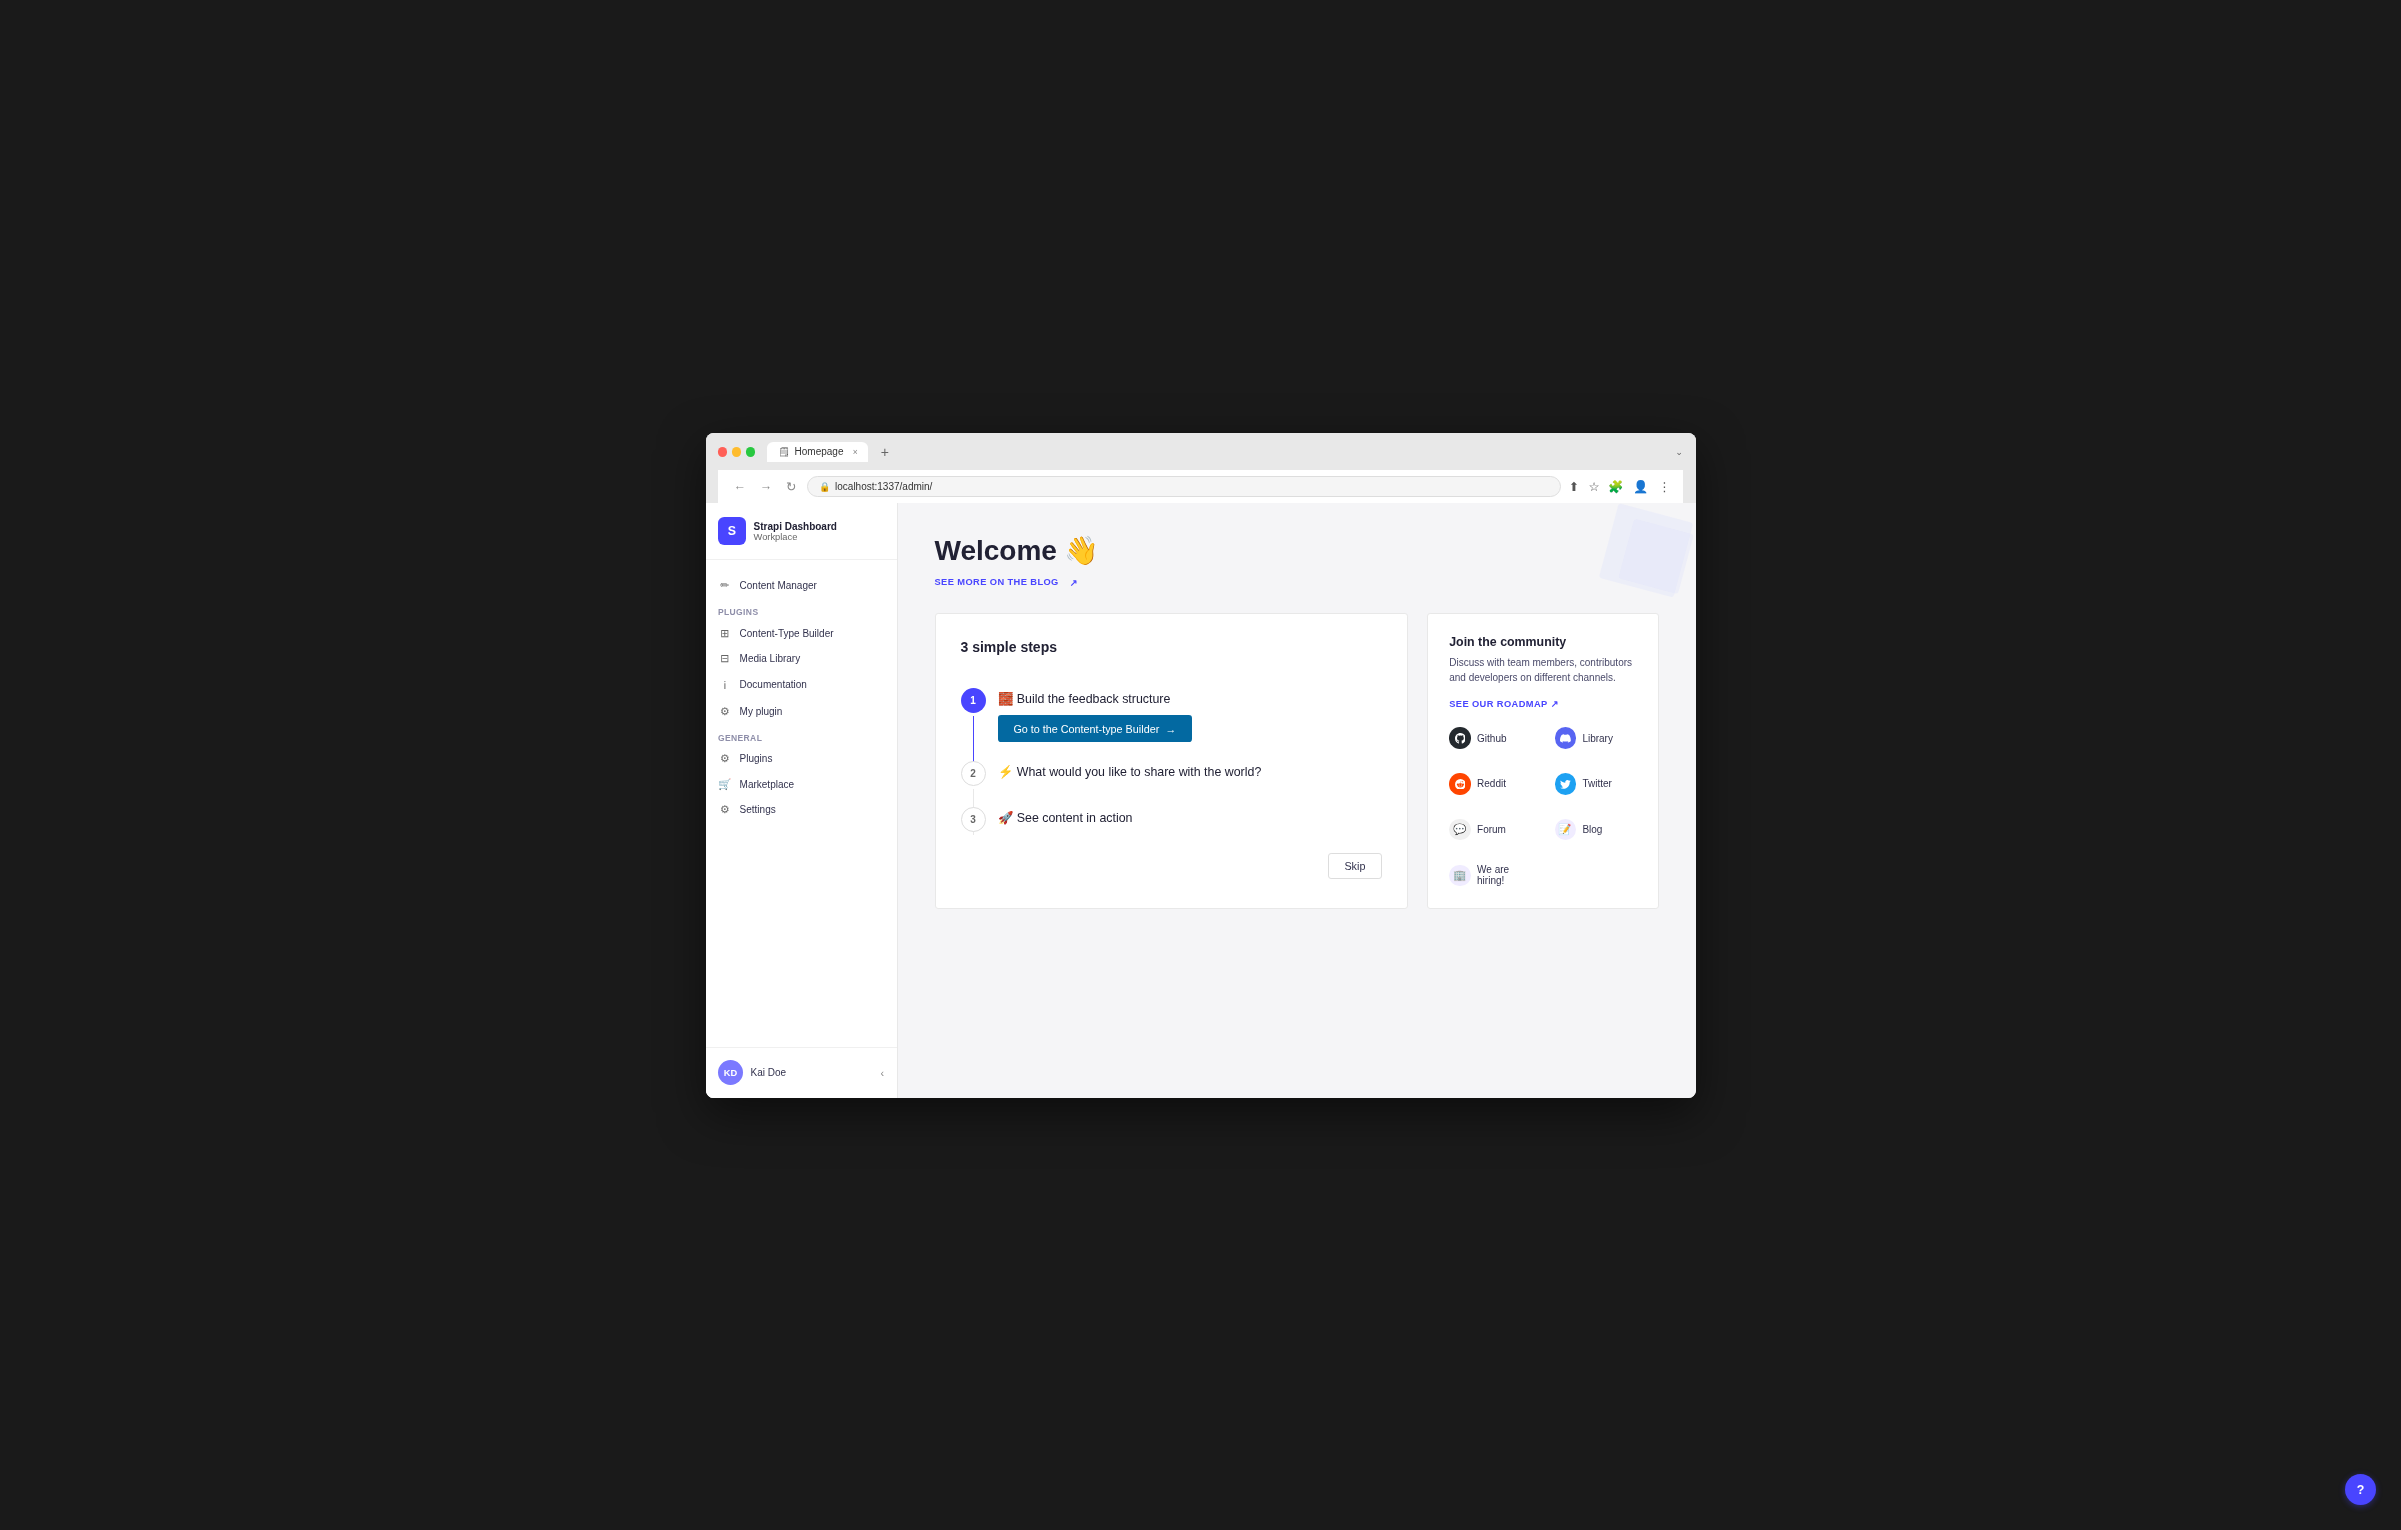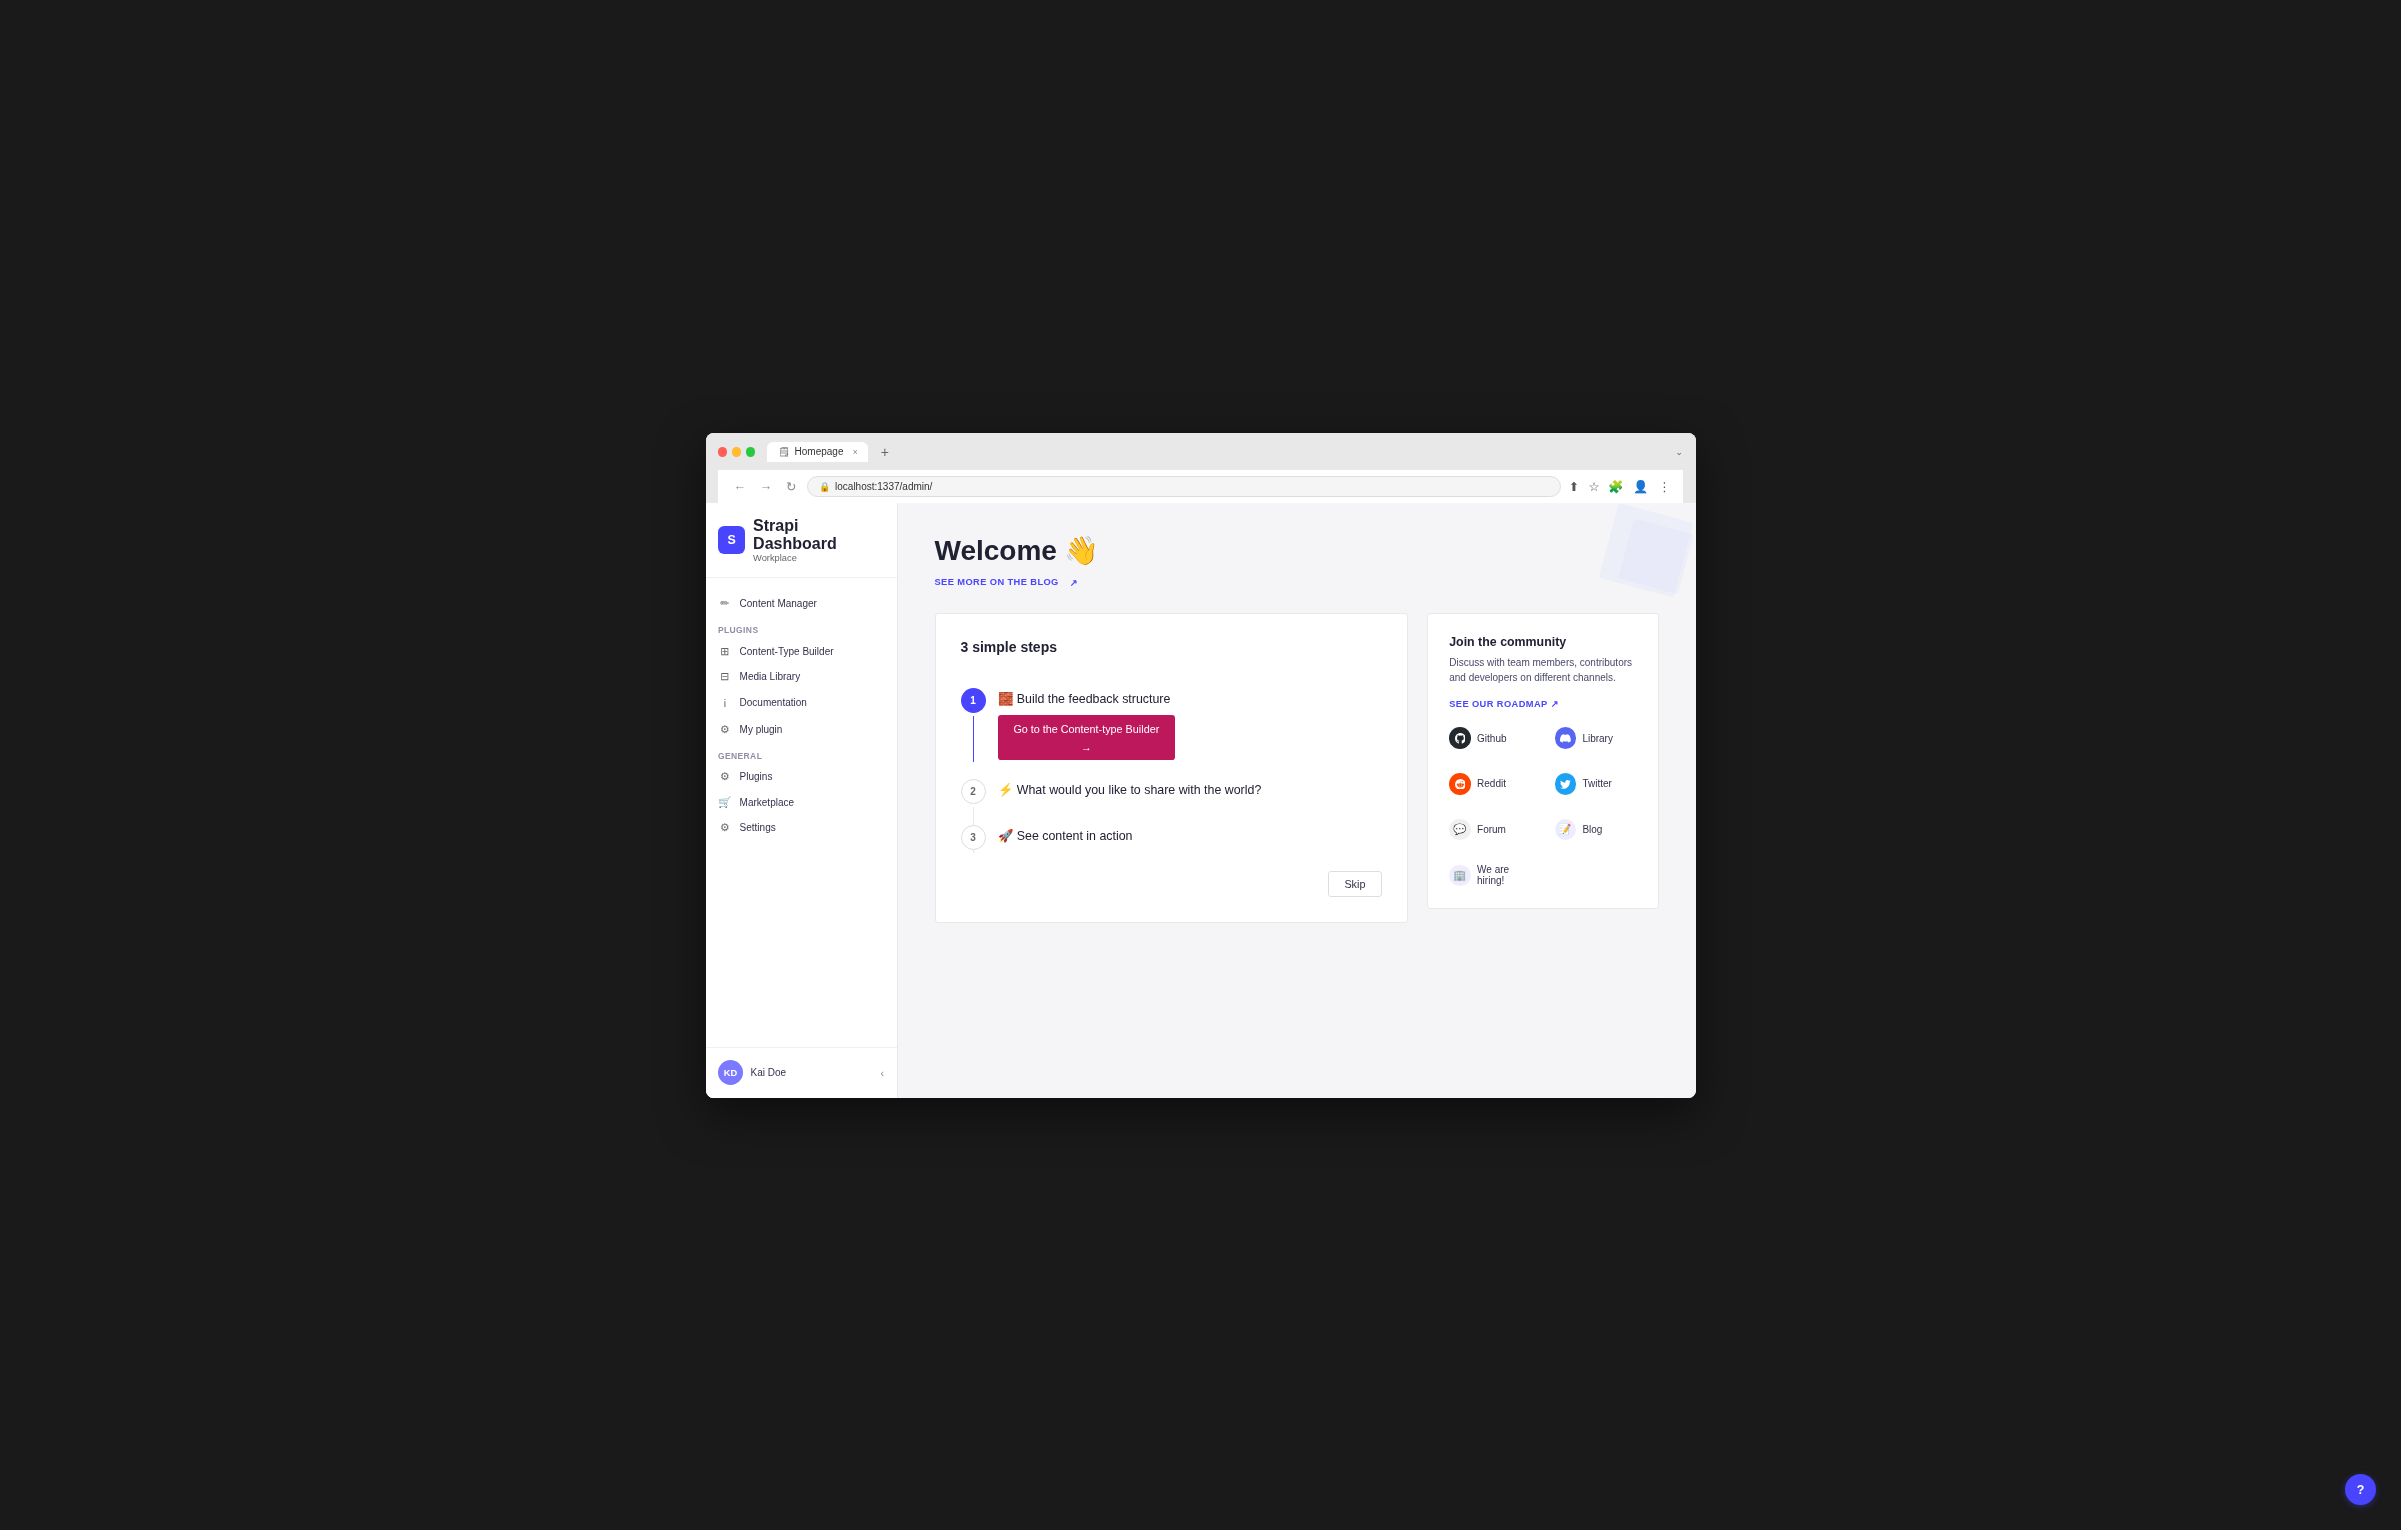--- a/index.html
+++ b/index.html
@@ -146,21 +146,21 @@
       background: #4945ff;
       border-radius: 6.2px;
       display: flex;
       align-items: center;
       justify-content: center;
       color: white;
       font-weight: bold;
       font-size: 12.4px;
     }
     .brand-text { display: flex; flex-direction: column; }
-    .brand-name { font-size: 16px; font-weight: 600; color: #212134; }
+    .brand-name { font-size: 10px; font-weight: 600; color: #212134; }
     .brand-subtitle { font-size: 9.3px; color: #666; }
 
     .sidebar-nav { flex: 1; padding: 12.4px 0; overflow-y: auto; }
 
     .nav-item {
       display: flex;
       align-items: center;
       gap: 7.7px;
       padding: 6.2px 12.4px;
       font-size: 10px;
@@ -307,32 +307,31 @@
 
     .step-content { flex: 1; padding-top: 3.1px; }
     .step-label {
       font-size: 12.4px;
       font-weight: 500;
       color: #212134;
       margin-bottom: 9.3px;
     }
 
     .cta-button {
-      background: #be185d;
+      background: #0369a1;
       color: white;
       border: none;
       border-radius: 3.1px;
       padding: 7.7px 15.5px;
       font-size: 10.8px;
       font-weight: 500;
       cursor: pointer;
       display: inline-flex;
       align-items: center;
       gap: 6.2px;
-      flex-direction: column;
     }
 
     .skip-section {
       display: flex;
       justify-content: flex-end;
       margin-top: 12.4px;
     }
     .skip-btn {
       background: white;
       border: 0.8px solid #ddd;

